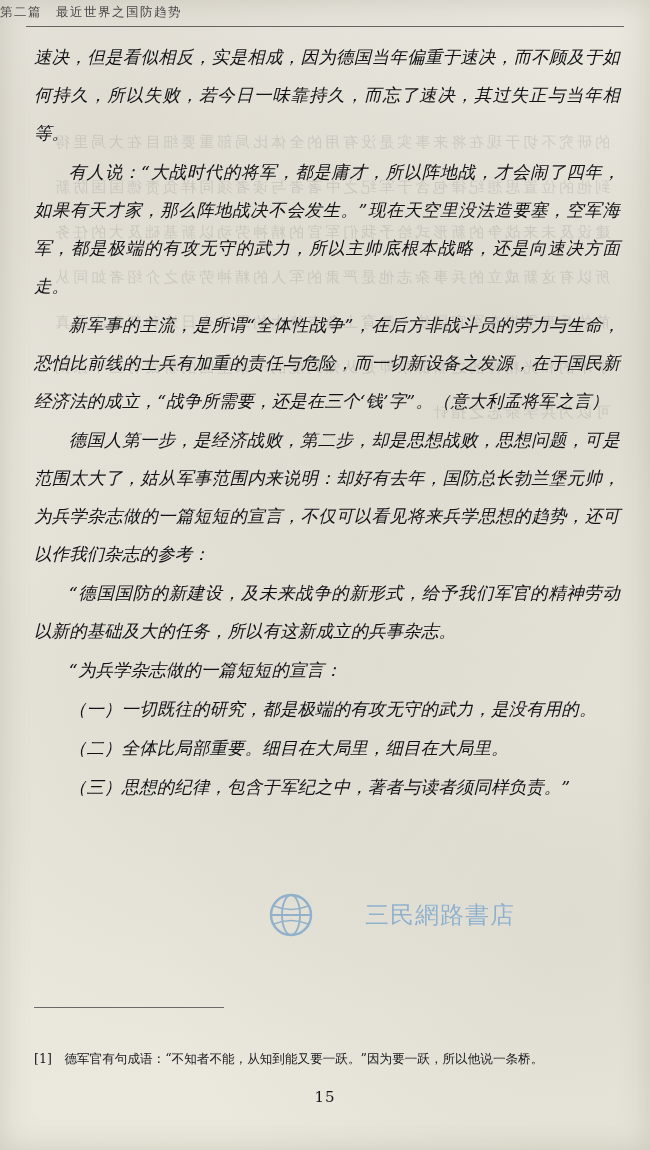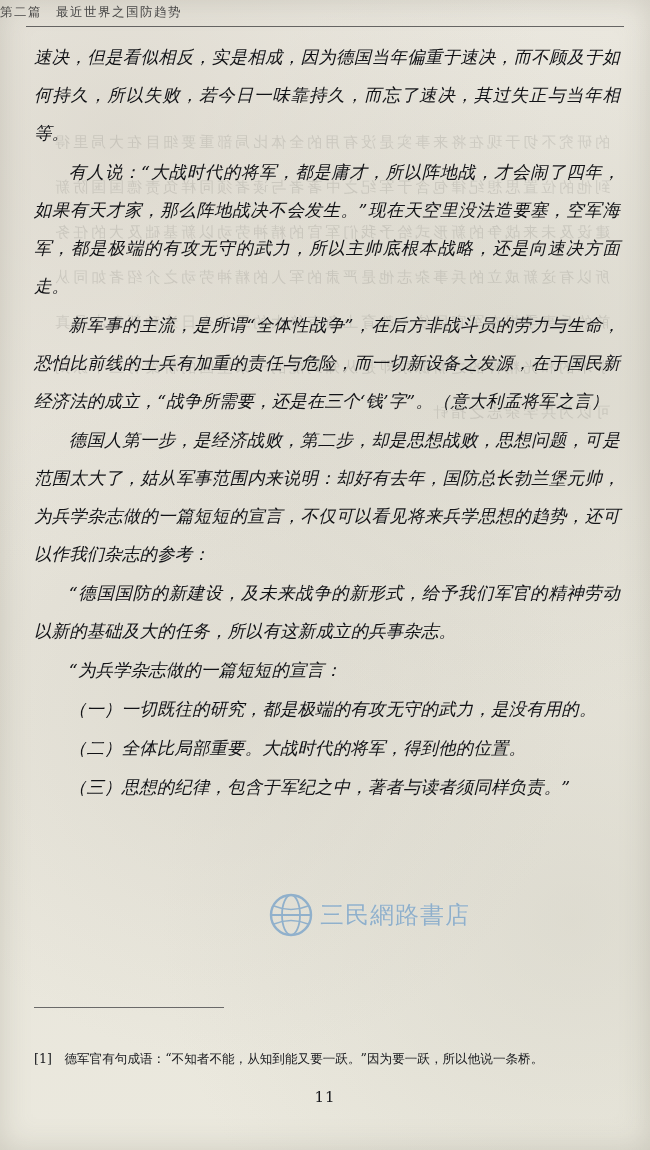--- a/index.html
+++ b/index.html
@@ -135,20 +135,21 @@
     height: 46px;
     margin-right: 6px;
   }
   .wm-logo svg { display: block; }
   .wm-text {
     font-size: 24px;
     color: #5f94c6;
     letter-spacing: 1px;
     font-family: "DejaVu Sans", "Liberation Sans", sans-serif;
     text-shadow: 0 0 1px rgba(255,255,255,0.6);
+    margin-left: 45px;
   }
   .edge-shadow {
     position: absolute;
     inset: 0;
     pointer-events: none;
     box-shadow: inset 0 0 30px rgba(120,115,100,0.25);
   }
 </style>
 </head>
 <body>
@@ -163,36 +164,36 @@
   <div class="rule"></div>
 
   <div class="body">
     <p class="para">速决，但是看似相反，实是相成，因为德国当年偏重于速决，而不顾及于如何持久，所以失败，若今日一味靠持久，而忘了速决，其过失正与当年相等。</p>
     <p class="para indent">有人说：“大战时代的将军，都是庸才，所以阵地战，才会闹了四年，如果有天才家，那么阵地战决不会发生。”现在天空里没法造要塞，空军海军，都是极端的有攻无守的武力，所以主帅底根本战略，还是向速决方面走。</p>
     <p class="para indent">新军事的主流，是所谓“全体性战争”，在后方非战斗员的劳力与生命，恐怕比前线的士兵有加重的责任与危险，而一切新设备之发源，在于国民新经济法的成立，“战争所需要，还是在三个‘钱’字”。（意大利孟将军之言）</p>
     <p class="para indent">德国人第一步，是经济战败，第二步，却是思想战败，思想问题，可是范围太大了，姑从军事范围内来说明：却好有去年，国防总长勃兰堡元帅，为兵学杂志做的一篇短短的宣言，不仅可以看见将来兵学思想的趋势，还可以作我们杂志的参考：</p>
     <p class="para indent">“德国国防的新建设，及未来战争的新形式，给予我们军官的精神劳动以新的基础及大的任务，所以有这新成立的兵事杂志。</p>
     <p class="para indent">“为兵学杂志做的一篇短短的宣言：</p>
     <p class="para indent">（一）一切既往的研究，都是极端的有攻无守的武力，是没有用的。</p>
-    <p class="para indent">（二）全体比局部重要。大战时代的将军，得到他的位置。</p>
+    <p class="para indent">（二）全体比局部重要。细目在大局里，细目在大局里。</p>
     <p class="para indent">（三）思想的纪律，包含于军纪之中，著者与读者须同样负责。”</p>
   </div>
 
   <div class="watermark">
     <div class="wm-logo">
       <svg width="46" height="46" viewBox="0 0 46 46">
         <circle cx="23" cy="23" r="20" fill="none" stroke="#5f94c6" stroke-width="2.4"></circle>
         <ellipse cx="23" cy="23" rx="9" ry="20" fill="none" stroke="#5f94c6" stroke-width="1.8"></ellipse>
         <line x1="3" y1="23" x2="43" y2="23" stroke="#5f94c6" stroke-width="1.8"></line>
         <path d="M6 14 Q23 21 40 14" fill="none" stroke="#5f94c6" stroke-width="1.5"></path>
         <path d="M6 32 Q23 25 40 32" fill="none" stroke="#5f94c6" stroke-width="1.5"></path>
       </svg>
     </div>
     <div class="wm-text">三民網路書店</div>
   </div>
 
   <div class="footnote-rule"></div>
   <div class="footnote">[1]　德军官有句成语：“不知者不能，从知到能又要一跃。”因为要一跃，所以他说一条桥。</div>
 
-  <div class="pagenum">11</div>
+  <div class="pagenum">15</div>
 
   <div class="edge-shadow"></div>
 </div>
 
 </body></html>

